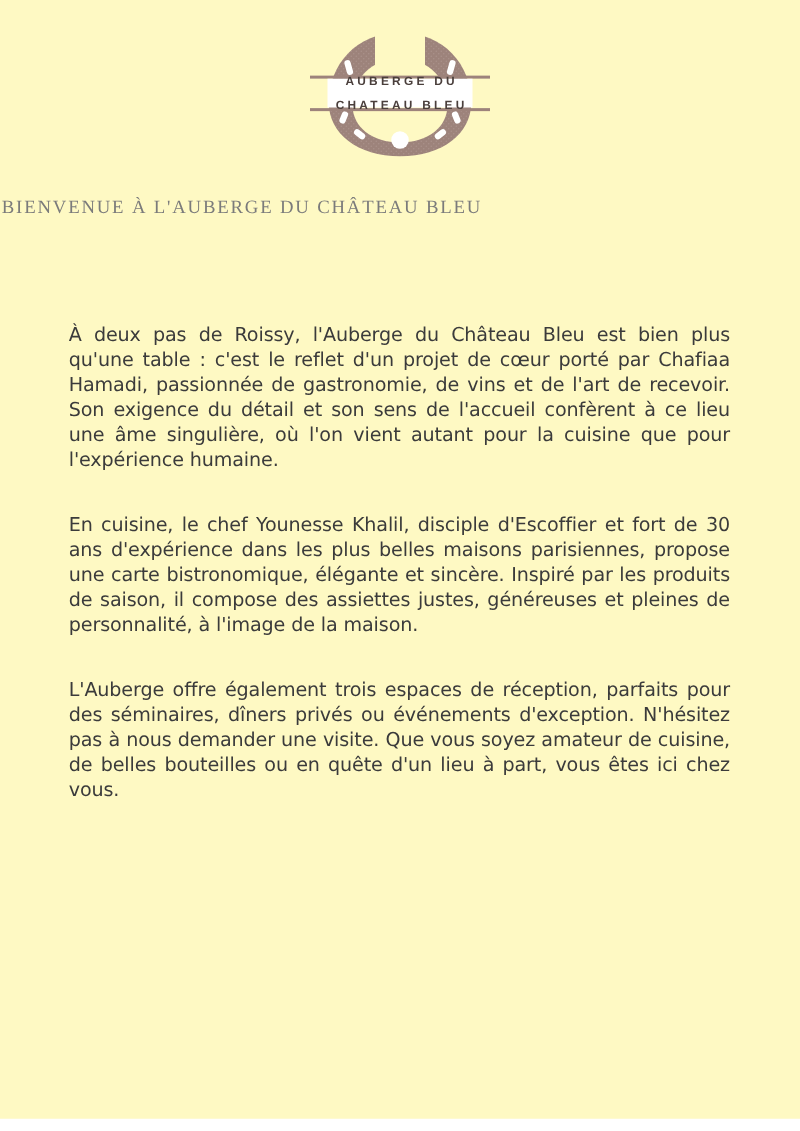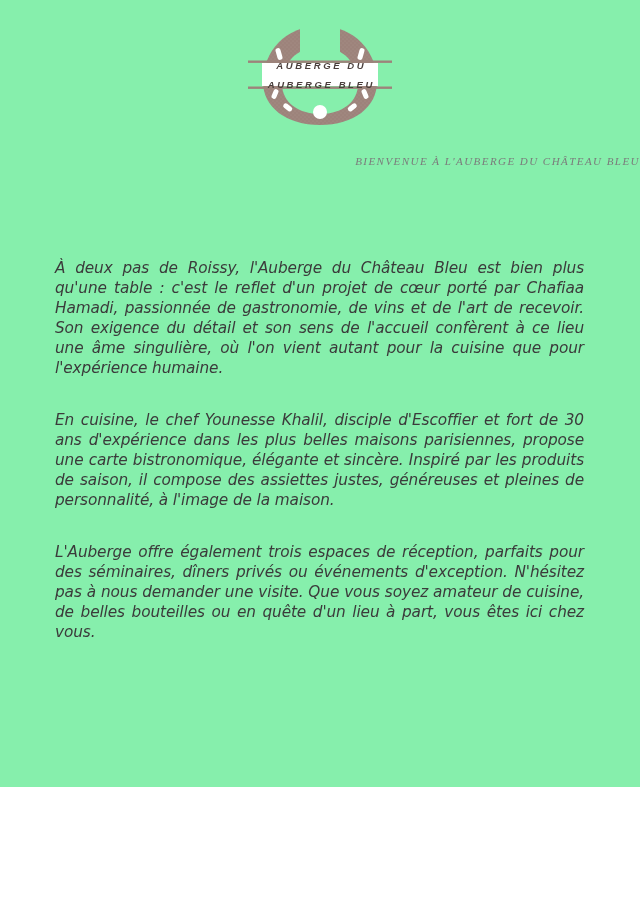--- a/index.html
+++ b/index.html
@@ -12,24 +12,23 @@
     width: 640px;
     height: 905px;
     overflow: hidden;
     font-family: "DejaVu Sans", sans-serif;
     -webkit-font-smoothing: antialiased;
   }
 
   .page {
     position: relative;
     width: 640px;
-    height: 787px;
-    background: #86efac;
+    height: 895px;
+    background: #fef9c3;
     box-sizing: border-box;
-    font-style: italic;
   }
 
   
   .logo-wrap {
     position: absolute;
     top: 12px;
     left: 0;
     width: 640px;
     display: flex;
     justify-content: center;
@@ -66,23 +65,23 @@
   }
   .logo-line1 { top: 49px; }
   .logo-line2 { top: 68px; }
 
   
   .heading {
     position: absolute;
     top: 148px;
     left: 0;
     width: 640px;
-    text-align: right;
+    text-align: left;
     font-family: "Liberation Serif", "DejaVu Serif", serif;
-    font-size: 11px;
+    font-size: 15px;
     font-weight: 400;
     color: #7b7b7b;
     letter-spacing: 1.45px;
     text-indent: 1.45px;
     white-space: nowrap;
   }
 
   
   .content {
     position: absolute;
@@ -159,21 +158,21 @@
 
         <rect x="8" y="48.5" width="144" height="2.4" fill="#9d837b"></rect>
         <rect x="8" y="74.5" width="144" height="2.4" fill="#9d837b"></rect>
 
         <rect x="22" y="51" width="116" height="23" fill="#ffffff"></rect>
         <rect x="12" y="77" width="136" height="0" fill="#ffffff"></rect>
       </svg>
 
       <div class="logo-text">
         <div class="logo-line1">AUBERGE DU</div>
-        <div class="logo-line2">AUBERGE BLEU</div>
+        <div class="logo-line2">CHATEAU BLEU</div>
       </div>
     </div>
   </div>
 
   <h1 class="heading">BIENVENUE À L'AUBERGE DU CHÂTEAU BLEU</h1>
 
   <div class="content">
     <p class="para">À deux pas de Roissy, l'Auberge du Château Bleu est bien plus qu'une table : c'est le reflet d'un projet de cœur porté par Chafiaa Hamadi, passionnée de gastronomie, de vins et de l'art de recevoir. Son exigence du détail et son sens de l'accueil confèrent à ce lieu une âme singulière, où l'on vient autant pour la cuisine que pour l'expérience humaine.</p>
     <p class="para">En cuisine, le chef Younesse Khalil, disciple d'Escoffier et fort de 30 ans d'expérience dans les plus belles maisons parisiennes, propose une carte bistronomique, élégante et sincère. Inspiré par les produits de saison, il compose des assiettes justes, généreuses et pleines de personnalité, à l'image de la maison.</p>
     <p class="para">L'Auberge offre également trois espaces de réception, parfaits pour des séminaires, dîners privés ou événements d'exception. N'hésitez pas à nous demander une visite. Que vous soyez amateur de cuisine, de belles bouteilles ou en quête d'un lieu à part, vous êtes ici chez vous.</p>

